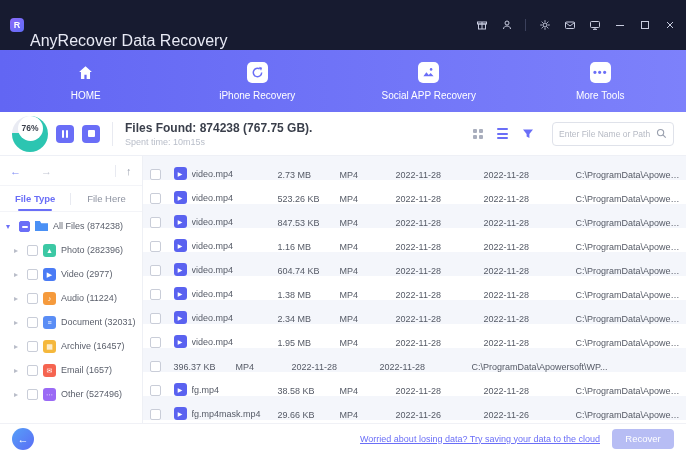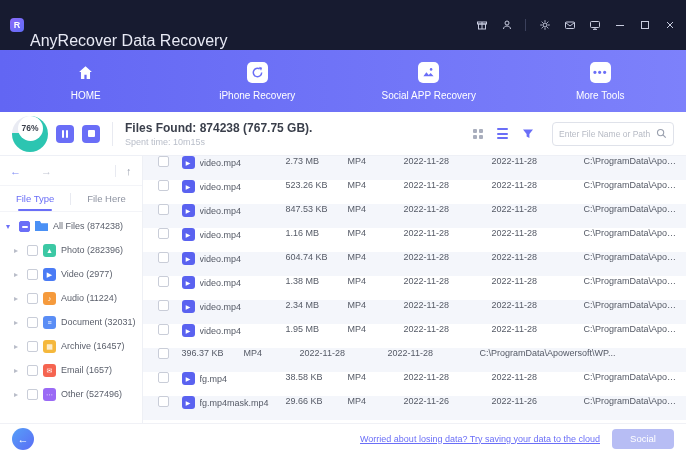--- a/index.html
+++ b/index.html
@@ -53,21 +53,21 @@
   .content { flex:1; display:flex; min-height:0; }
   .sidebar { flex:0 0 142px; border-right:1px solid #eef0f5; display:flex; flex-direction:column; }
   .side-arrows { flex:0 0 30px; display:flex; align-items:center; padding:0 10px; gap:20px; border-bottom:1px solid #f3f4f8; font-size:11px; }
   .arrow-back { color:#7c88f5; cursor:pointer; }
   .arrow-fwd { color:#c2c6d2; cursor:pointer; }
   .arrow-up-wrap { margin-left:auto; display:flex; align-items:center; gap:10px; }
   .arrow-divider { width:1px; height:12px; background:#e8eaf1; }
   .arrow-up { color:#9aa0ae; cursor:pointer; }
   .side-tabs { flex:0 0 26px; display:flex; border-bottom:1px solid #f3f4f8; }
   .side-tab { flex:1; display:flex; align-items:center; justify-content:center; font-size:9.5px; color:#8e93a1; cursor:pointer; position:relative; }
-  .side-tab.active { color:#6a6ef7; font-weight:normal; }
+  .side-tab.active { color:#6a6ef7; font-weight:bold; }
   .side-tab.active::after { content:""; position:absolute; bottom:0; left:26%; width:48%; height:2px; background:#6a6ef7; border-radius:1px; }
   .tab-sep { width:1px; height:12px; background:#e8eaf1; align-self:center; }
   .tree { flex:1; padding-top:2px; overflow:hidden; }
   .tree-item { height:24px; display:flex; align-items:center; padding:0 6px; gap:5px; font-size:9px; color:#5a5f6b; cursor:pointer; }
   .tree-item.child { padding-left:14px; }
   .caret { font-size:8px; color:#b8bcc8; width:8px; flex:0 0 8px; }
   .caret.open { color:#6a6ef7; }
   .cb { width:11px; height:11px; border:1px solid #c9cdd8; border-radius:2px; background:#fff; flex:0 0 11px; }
   .cb.partial { background:#6a6ef7; border-color:#6a6ef7; position:relative; }
   .cb.partial::after { content:""; position:absolute; left:2px; top:4px; width:6px; height:2px; background:#fff; border-radius:1px; }
@@ -81,21 +81,21 @@
   .ficon.email { background:#f56450; }
   .ficon.other { background:#9a6af5; }
   .tlabel { white-space:nowrap; overflow:hidden; text-overflow:ellipsis; }
 
   
   .table { flex:1; display:flex; flex-direction:column; min-width:0; }
   .thead { flex:0 0 26px; display:flex; align-items:center; border-bottom:1px solid #f0f1f6; color:#9298a6; font-size:9px; background:#fff; }
   .thead .tcell { position:relative; }
   .thead .hsep::before { content:""; position:absolute; left:0; top:7px; height:12px; width:1px; background:#e9ebf2; }
   .tbody { flex:1; overflow:hidden; }
-  .trow { height:24px; display:flex; align-items:flex-start; font-size:9px; color:#555a66; cursor:default;padding-left:8px; }
+  .trow { height:24px; display:flex; align-items:flex-end; font-size:9px; color:#555a66; cursor:default; }
   .tbody .trow:nth-child(odd) { background:#f4f6fb; }
   .tcell { padding:0 5px; white-space:nowrap; overflow:hidden; text-overflow:ellipsis; }
   .c-check { flex:0 0 26px; display:flex; justify-content:center; padding:0; }
   .c-name { flex:0 0 104px; display:flex; align-items:center; gap:5px; }
   .c-size { flex:0 0 62px; }
   .c-format { flex:0 0 56px; }
   .c-created { flex:0 0 88px; }
   .c-modified { flex:0 0 92px; }
   .c-path { flex:1; min-width:0; }
   .vicon { width:13px; height:13px; border-radius:3px; background:#5a62f0; color:#fff; font-size:6px; display:flex; align-items:center; justify-content:center; flex:0 0 13px; }
@@ -483,16 +483,16 @@
         </div>
 
       </div>
     </div>
   </div>
 
   <div class="footer">
     <div class="back-btn">←</div>
     <div class="f-spacer"></div>
     <span class="cloud-link">Worried about losing data? Try saving your data to the cloud</span>
-    <div class="recover-btn">Social</div>
+    <div class="recover-btn">Recover</div>
   </div>
 
 </div>
 
 </body></html>

